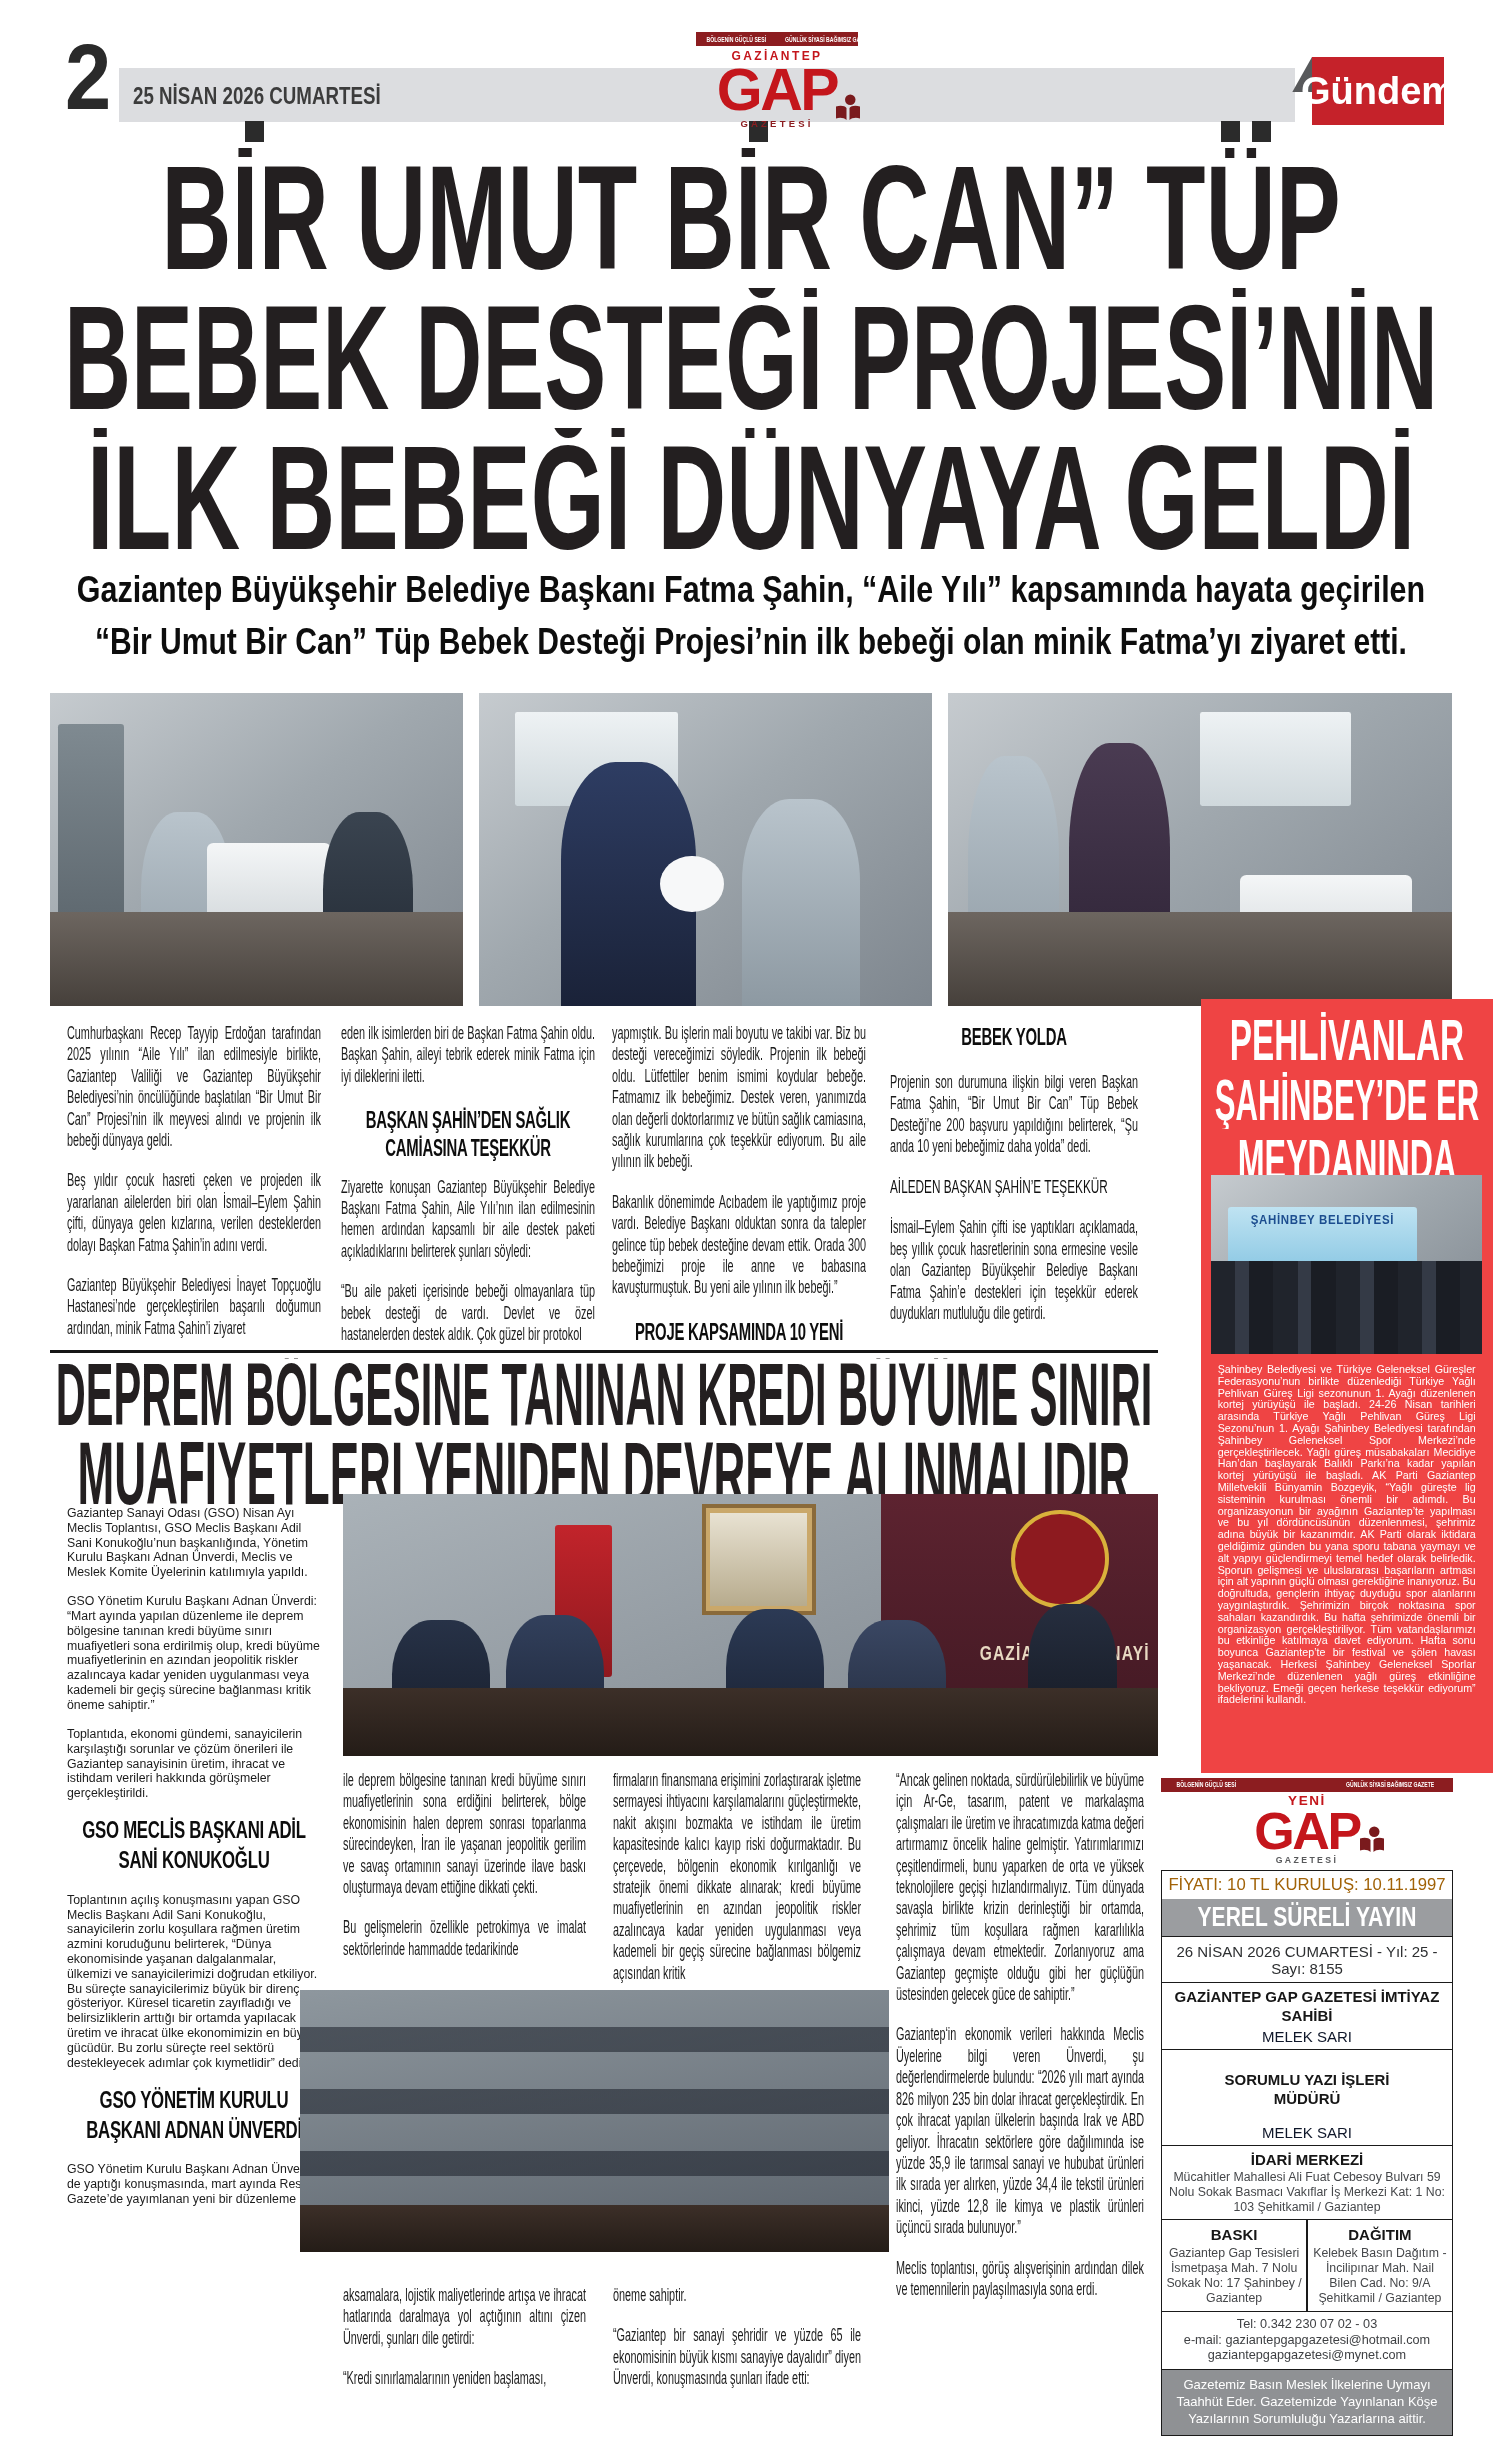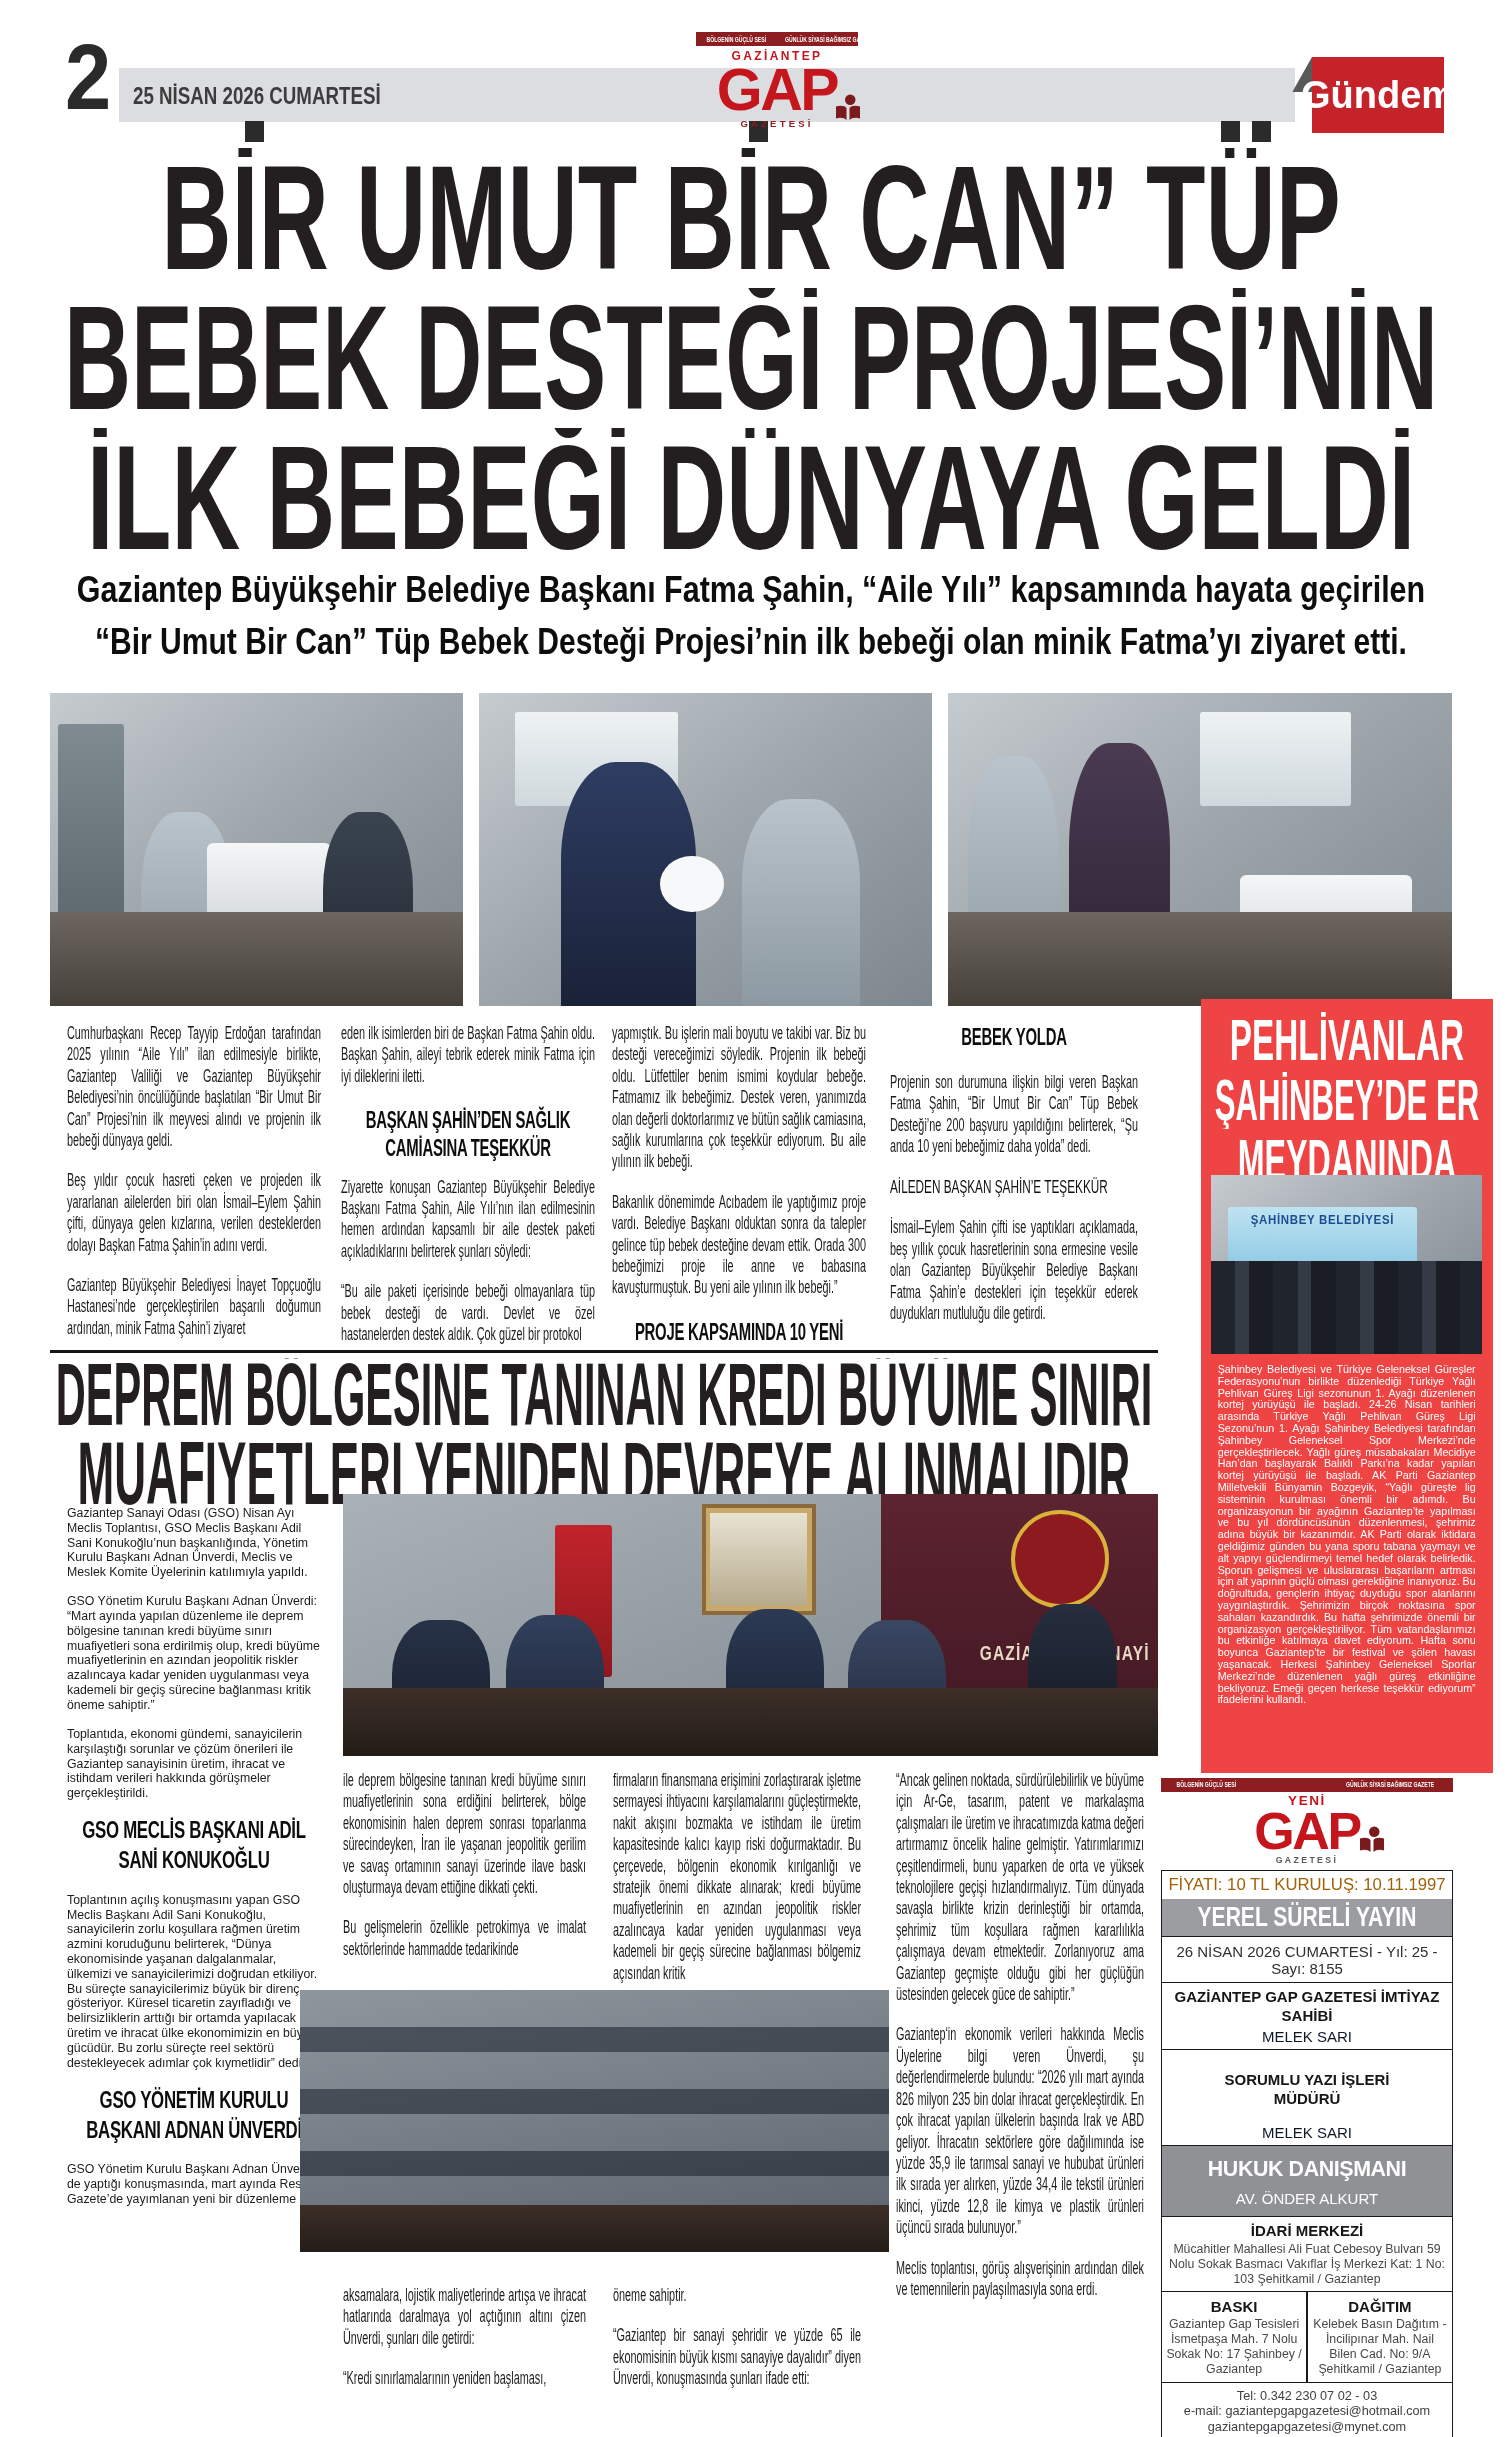--- a/index.html
+++ b/index.html
@@ -15,21 +15,21 @@
              transform:scaleX(.78);transform-origin:0 0}
   .tick{width:19px;height:20.7px;background:#2b2b2b;top:121px}
   
   .logo{left:696px;top:32px;width:162px;text-align:center}
   .logo-bar{height:12.7px;background:#8c1d20;display:flex;justify-content:space-between;align-items:center;padding:0.8px 3.2px}
   .logo-bar span{font-size:6.4px;font-weight:700;color:#fff;white-space:nowrap;transform:scaleX(.8)}
   .logo-city{font-size:12px;font-weight:700;color:#c4161c;letter-spacing:2.4px;margin-top:2.4px}
   .logo-name{position:relative;font-size:59px;font-weight:700;color:#c4161c;line-height:.92;letter-spacing:-2.4px}
   .logo-sub{font-size:9.5px;font-weight:700;color:#8c1d20;letter-spacing:3.2px;margin-top:0.8px}
   .reader-svg{position:absolute;right:-4.8px;bottom:-6.4px;width:33px;height:30px;fill:#7a1a1d}
-  .badge{left:1312px;top:57px;width:132px;height:76px;background:#c5222a;color:#fff;display:flex;
+  .badge{left:1312px;top:57px;width:132px;height:68px;background:#c5222a;color:#fff;display:flex;
          align-items:center;justify-content:center;font-size:38px;font-weight:700}
   .badge-fold{left:1288px;top:57px;width:24px;height:35px;background:#58595b;
               clip-path:polygon(100% 0,100% 100%,18% 100%)}
   
   .hl-text{font-family:"Liberation Sans",sans-serif;font-weight:700;fill:#231f20}
   .hl1 .hl-text{font-size:186px}
   .sub .hl-text{font-size:47px;fill:#0d0d0d}
   .hl2 .hl-text{font-size:112px}
   .sbt .hl-text{font-size:72px;fill:#ffffff}
   
@@ -331,24 +331,20 @@
       </div>
       <div class="imp-row imp-issue">26 NİSAN 2026 CUMARTESİ - Yıl: 25 - Sayı: 8155</div>
       <div class="imp-row">
         <div class="imp-title">GAZİANTEP GAP GAZETESİ İMTİYAZ SAHİBİ</div>
         <div class="imp-name">MELEK SARI</div>
       </div>
       <div class="imp-row imp-editor">
         <div class="imp-title">SORUMLU YAZI İŞLERİ MÜDÜRÜ</div>
         <div class="imp-name">MELEK SARI</div>
       </div>
-      <div class="imp-legal">
-        <div class="lt">HUKUK DANIŞMANI</div>
-        <div class="ln">AV. ÖNDER ALKURT</div>
-      </div>
       <div class="imp-row">
         <div class="imp-title">İDARİ MERKEZİ</div>
         <div class="imp-addr">Mücahitler Mahallesi Ali Fuat Cebesoy Bulvarı 59 Nolu Sokak Basmacı Vakıflar İş Merkezi Kat: 1 No: 103  Şehitkamil / Gaziantep</div>
       </div>
       <div class="imp-two">
         <div class="cell">
           <div class="imp-title">BASKI</div>
           <div class="imp-addr">Gaziantep Gap Tesisleri İsmetpaşa Mah. 7 Nolu Sokak No: 17 Şahinbey / Gaziantep</div>
         </div>
         <div class="vline"></div>

